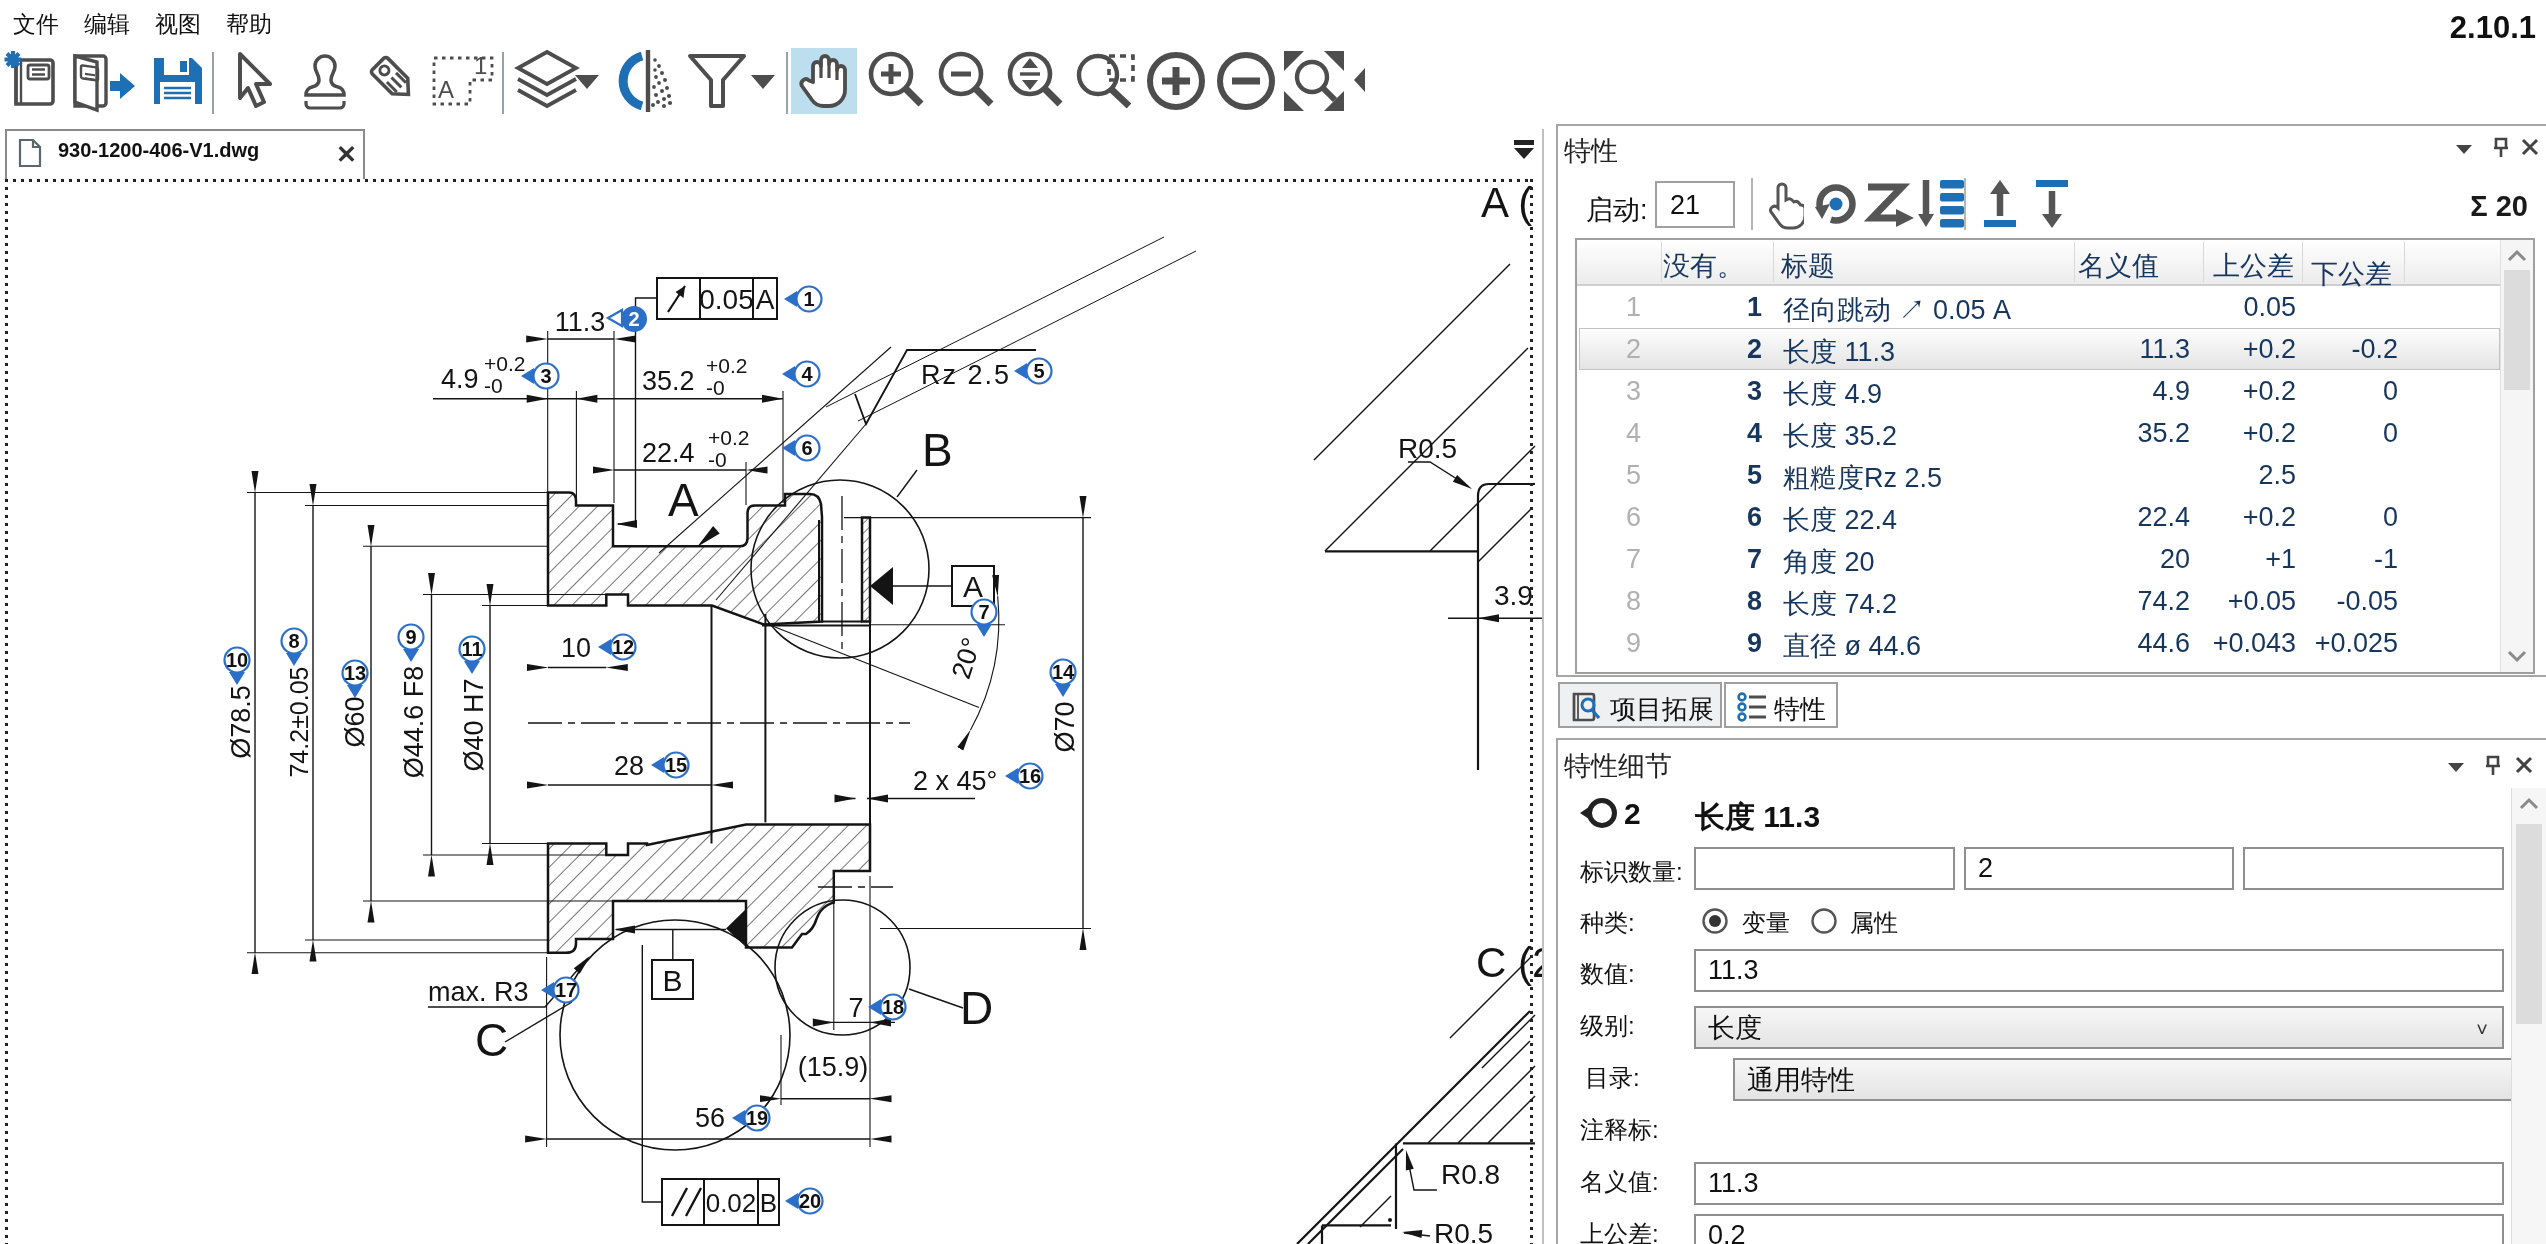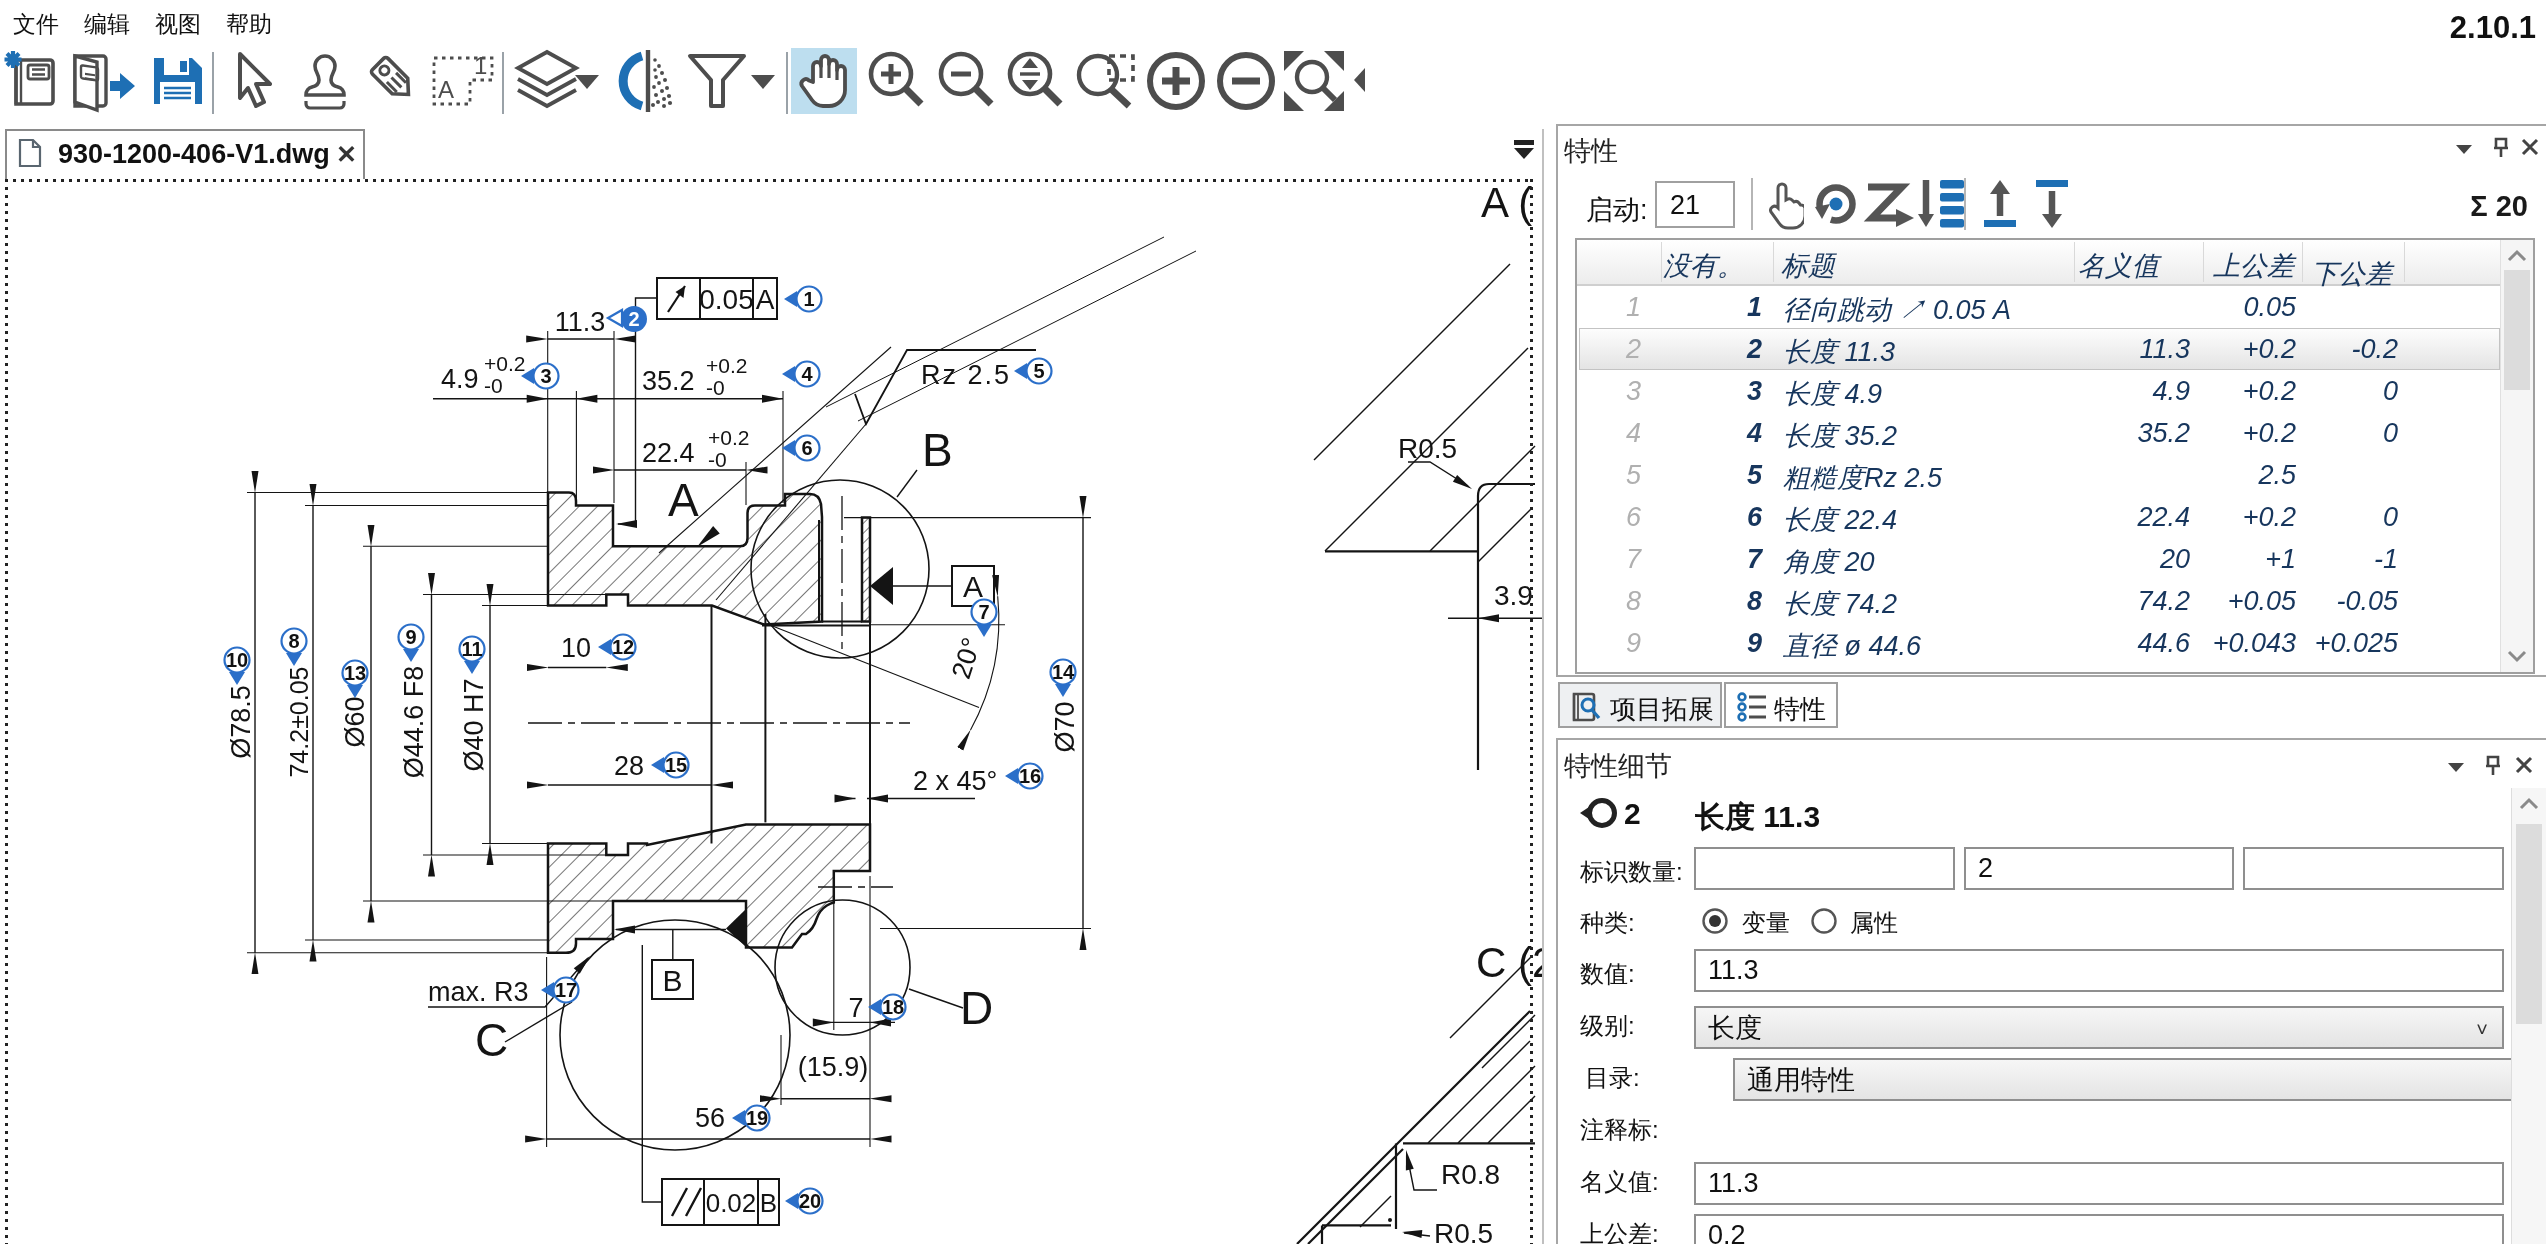--- a/index.html
+++ b/index.html
@@ -10,21 +10,21 @@
 .menu{top:9px;font-size:23px;color:#111;}
 .menu span{margin-right:25px;}
 .ver{top:10px;right:10px;font-size:31px;font-weight:bold;color:#111;}
 
 .tbsep{top:52px;width:2px;height:62px;background:#9aa2a8;}
 .tbtn{top:48px;width:66px;height:66px;}
 .hl{background:#bddeef;}
 
 .tab{left:5px;top:129px;width:360px;height:50px;border:2px solid #8a8a8a;border-bottom:none;box-sizing:border-box;background:#fff;}
 .vline-right{left:1542px;top:129px;width:2px;height:1115px;background:#c0c0c0;}
-.tabtxt{left:58px;top:139px;font-size:27px;font-weight:bold;color:#111;text-align:right;}
+.tabtxt{left:58px;top:139px;font-size:20px;font-weight:bold;color:#111;text-align:right;}
 .tabx{left:336px;top:140px;font-size:25px;color:#333;font-weight:bold;}
 
 .dotH{height:3px;background-image:repeating-linear-gradient(90deg,#222 0 3px,transparent 3px 8px);}
 .dotV{width:3px;background-image:repeating-linear-gradient(180deg,#222 0 3px,transparent 3px 8px);}
 
 .panel{border:2px solid #a6a6a6;box-sizing:border-box;background:#fff;}
 .ptitle{font-size:27px;color:#222;}
 .fld{position:absolute;border:2px solid #8f8f8f;box-sizing:border-box;background:#fff;font-size:27px;color:#111;padding-left:12px;display:flex;align-items:center;}
 .drop{background:linear-gradient(#f6f6f6,#e4e4e4);}
 .dchev{position:absolute;right:14px;top:10px;font-size:20px;color:#333;}
@@ -575,21 +575,21 @@
         <rect x="8" y="42" width="32" height="7" fill="#1e6fb4"></rect>
       </svg>
 
       <svg class="abs" style="left:470px;top:52px;width:48px;height:52px;" viewBox="0 0 48 52">
         <rect x="8" y="2" width="32" height="7" fill="#1e6fb4"></rect>
         <path d="M24,13 v24" stroke="#555" stroke-width="6.5"></path>
           <path d="M14,36 h20 l-10,14 z" fill="#555"></path>
       </svg>
       <div class="abs" style="right:18px;top:64px;font-size:29px;font-weight:bold;color:#1a1a1a;">Σ 20</div>
 
-      <div class="abs" style="left:17px;top:112px;width:960px;height:436px;border:2px solid #9f9f9f;box-sizing:border-box;overflow:hidden;font-style:italic;">
+      <div class="abs" style="left:17px;top:112px;width:960px;height:436px;border:2px solid #9f9f9f;box-sizing:border-box;overflow:hidden;">
 
         <div class="abs" style="left:0;top:0;width:100%;height:44px;background:linear-gradient(#ffffff,#ececec);border-bottom:2px solid #cfcfcf;"></div>
         <div class="abs" style="left:86px;top:8px;font-size:27px;color:#17365d;">没有。</div>
         <div class="abs" style="left:204px;top:8px;font-size:27px;color:#17365d;">标题</div>
         <div class="abs" style="left:501px;top:8px;font-size:27px;color:#17365d;">名义值</div>
         <div class="abs" style="left:636px;top:8px;font-size:27px;color:#17365d;">上公差</div>
         <div class="abs" style="left:734px;top:16px;font-size:27px;color:#17365d;">下公差</div>
 
         <div class="abs" style="left:84px;top:2px;width:1px;height:40px;background:#d9d9d9;"></div>
         <div class="abs" style="left:196px;top:2px;width:1px;height:40px;background:#d9d9d9;"></div>

